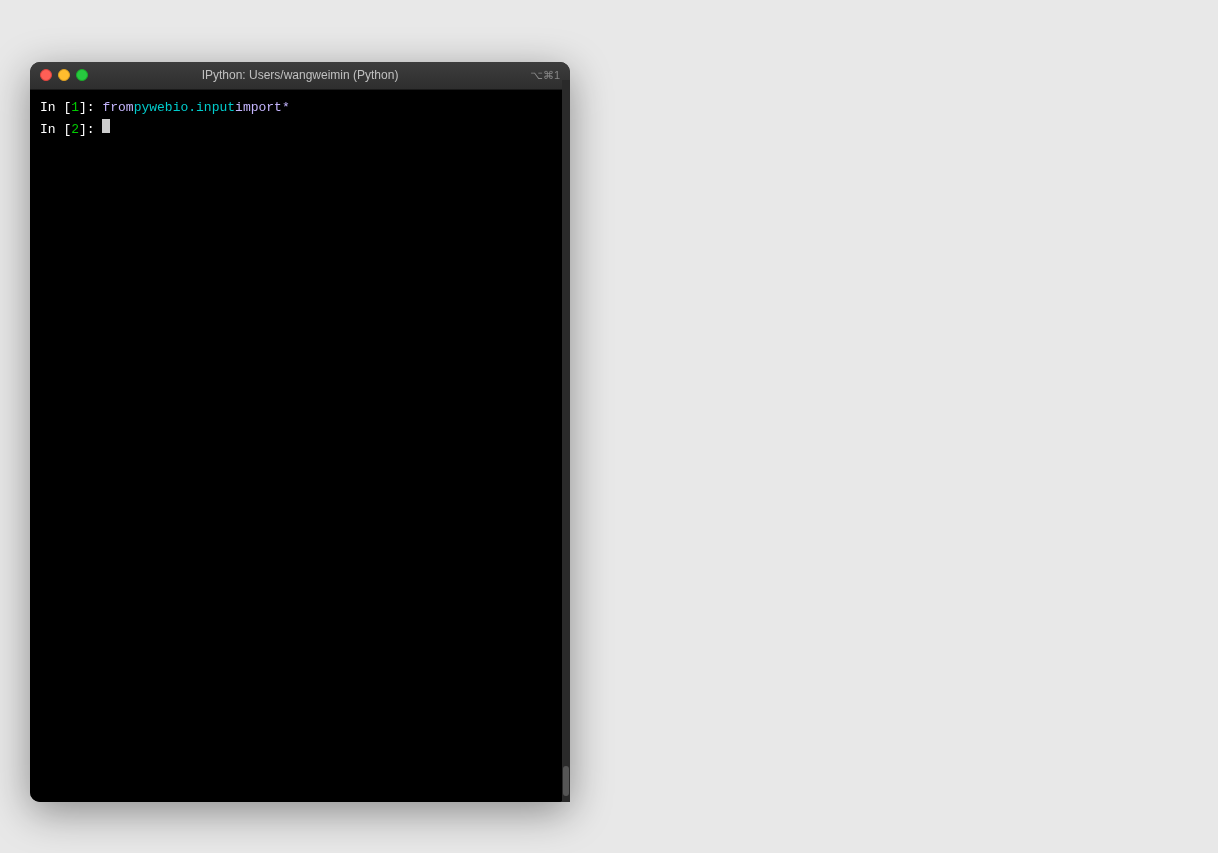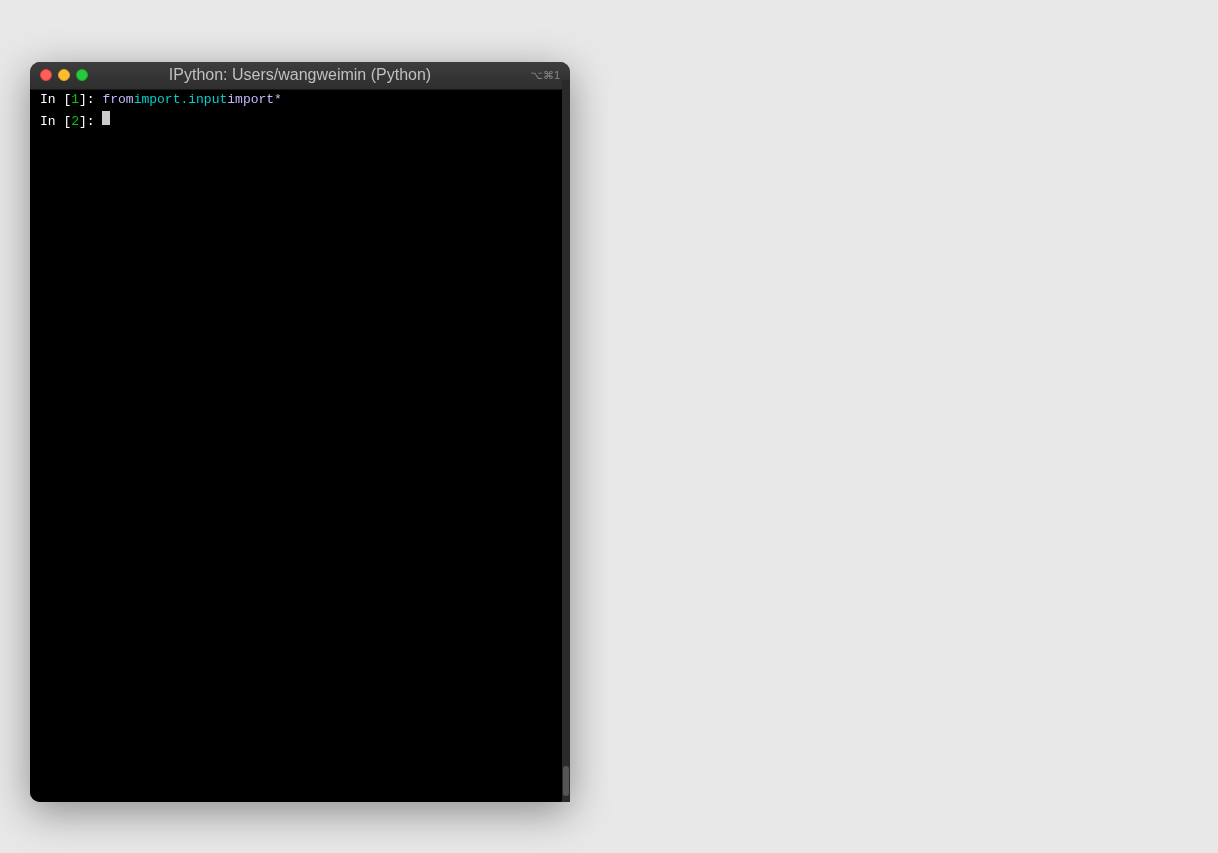--- a/index.html
+++ b/index.html
@@ -69,34 +69,34 @@
     .traffic-light.maximize {
       background-color: #27c93f;
       border: 1px solid #1aab29;
     }
 
     .titlebar-title {
       position: absolute;
       left: 50%;
       transform: translateX(-50%);
       color: #c0c0c0;
-      font-size: 16px;
+      font-size: 12px;
       white-space: nowrap;
     }
 
     .titlebar-shortcut {
       margin-left: auto;
       color: #888;
       font-size: 11px;
     }
 
     .terminal-body {
       flex: 1;
       background-color: #000000;
-      padding: 0 10px;
+      padding: 8px 10px;
       font-family: 'Menlo', 'Monaco', 'Courier New', monospace;
       font-size: 13px;
       line-height: 1.5;
       color: #00cc00;
       overflow: hidden;
     }
 
     .line {
       display: flex;
       align-items: baseline;
@@ -173,21 +173,21 @@
       <span class="titlebar-title">IPython: Users/wangweimin (Python)</span>
       <span class="titlebar-shortcut">⌥⌘1</span>
     </div>
     <div class="terminal-body">
 
       <div class="line">
         <span class="prompt-white">In [</span>
           <span class="prompt-green">1</span>
           <span class="prompt-white">]: </span>
           <span class="keyword-white">from </span>
-          <span class="keyword-cyan">import.input</span>
+          <span class="keyword-cyan">pywebio.input</span>
           <span class="keyword-white"> import </span>
           <span class="keyword-white">*</span>
       </div>
 
       <div class="line">
         <span class="prompt-white">In [</span>
           <span class="prompt-green">2</span>
           <span class="prompt-white">]: </span>
           <span class="cursor"></span>
       </div>

